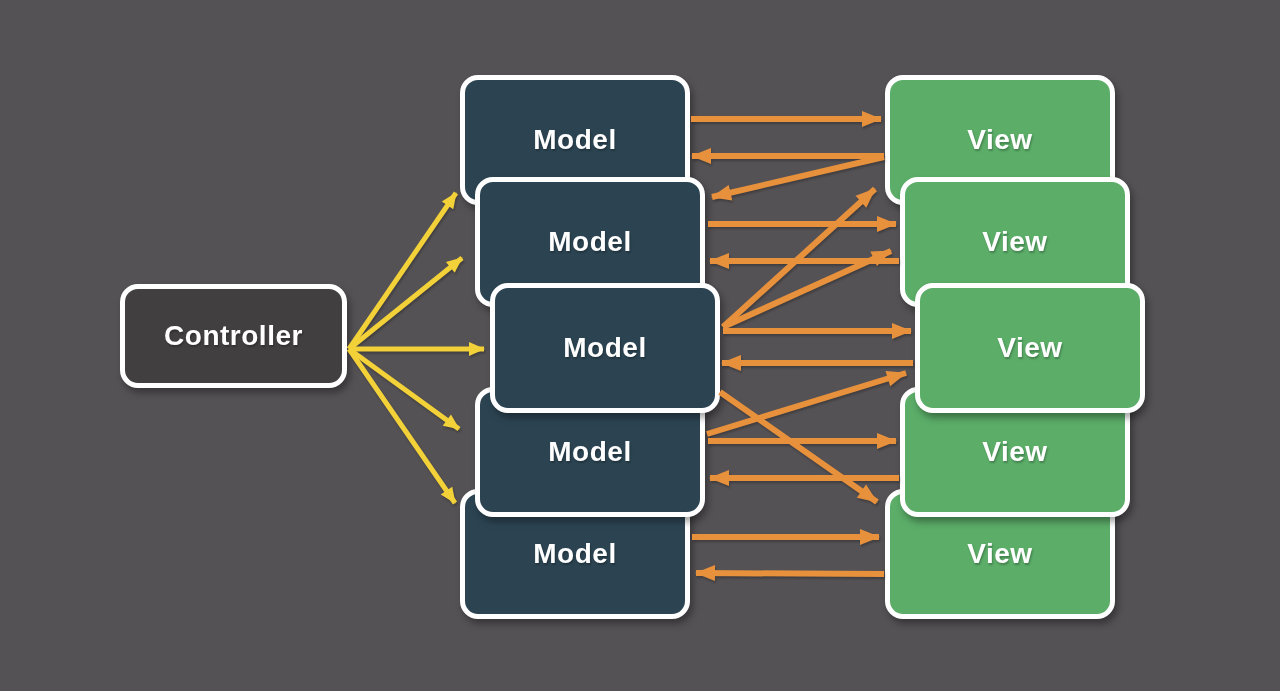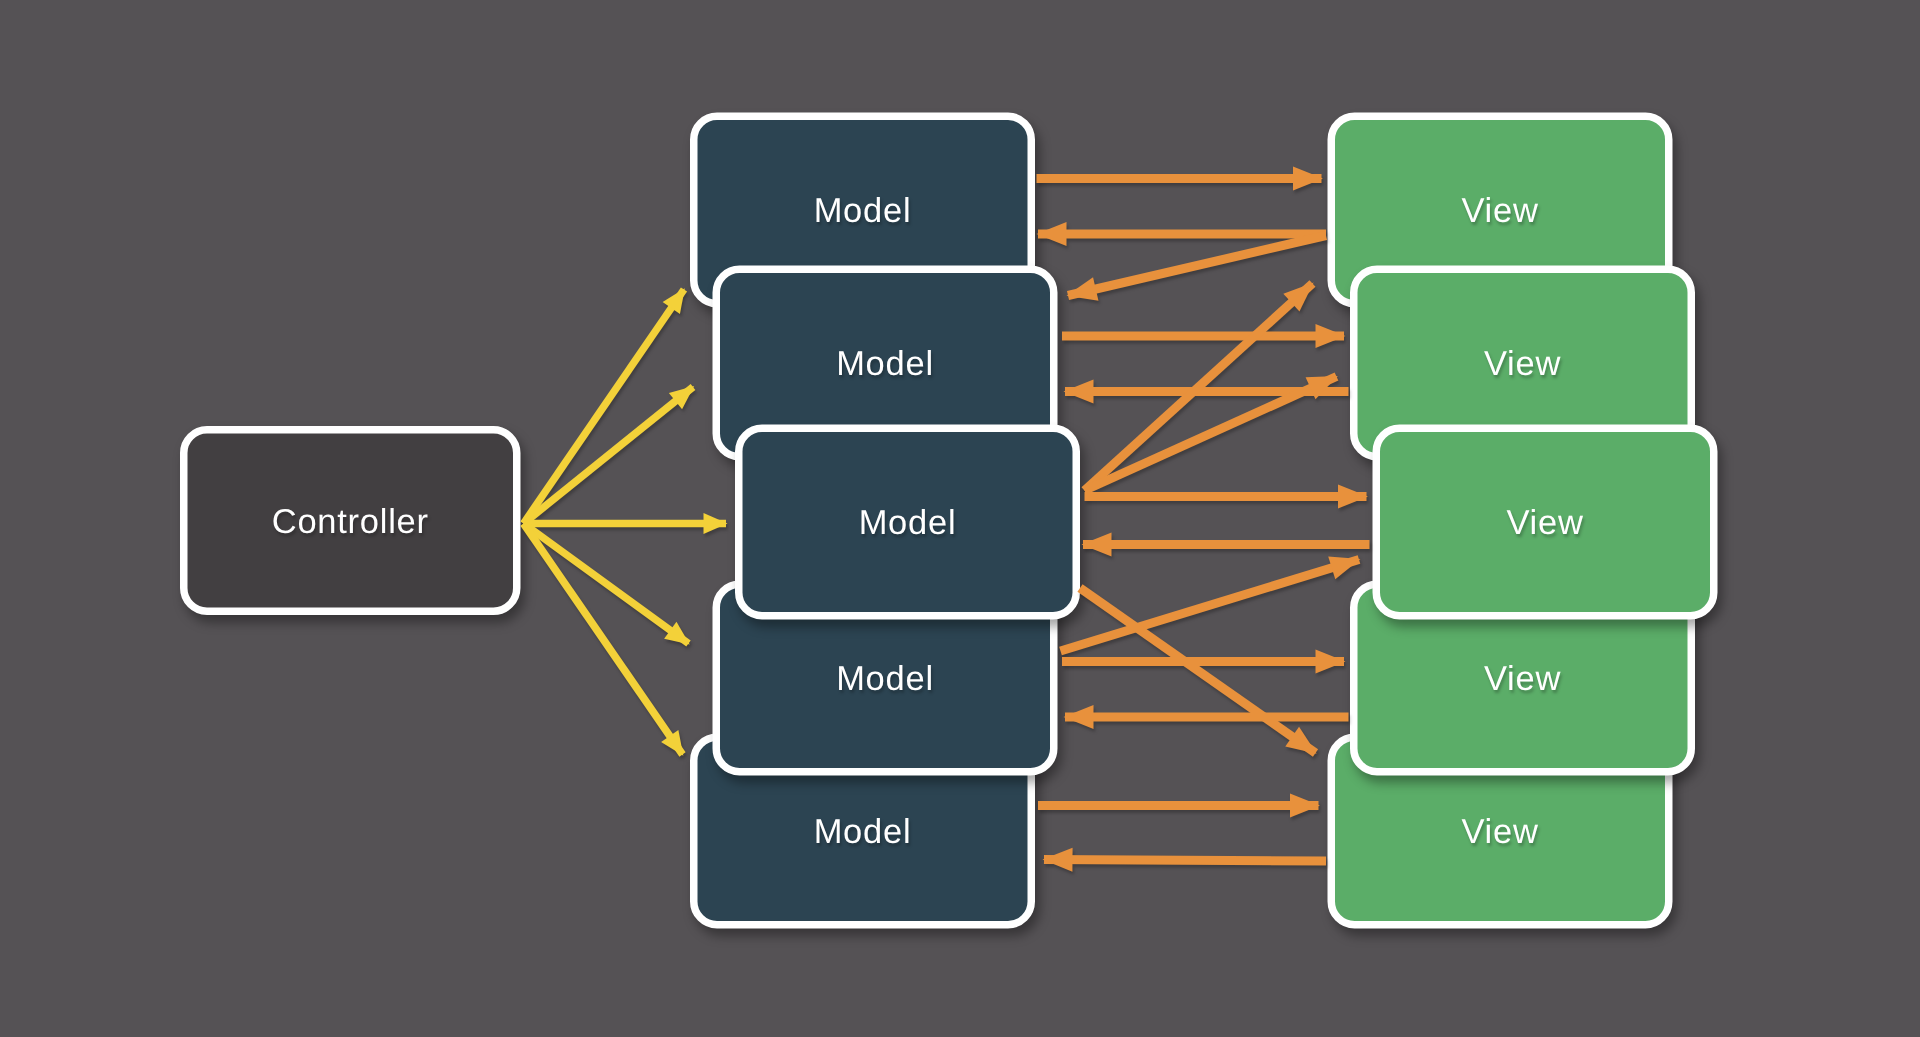--- a/index.html
+++ b/index.html
@@ -12,22 +12,22 @@
   .node {
     position: absolute;
     box-sizing: border-box;
     border: 5px solid #ffffff;
     border-radius: 18px;
     display: flex; align-items: center; justify-content: center;
     box-shadow: 3px 5px 7px rgba(0,0,0,0.35);
   }
   .node-label {
     color: #ffffff;
-    font-size: 23px;
-    font-weight: 400;
+    font-size: 28px;
+    font-weight: 700;
     letter-spacing: 0.5px;
     text-shadow: 1px 2px 2px rgba(0,0,0,0.25);
   }
   #arrows {
     position: absolute; inset: 0;
     z-index: 50;
     pointer-events: none;
     filter: drop-shadow(1px 2px 1px rgba(0,0,0,0.25));
   }
   #arrows line { fill: none; }
@@ -56,21 +56,21 @@
       </div>
       <div class="node" style="left: 475px; top: 387px; width: 230px; height: 130px; background: rgb(44, 68, 82); z-index: 2;">
         <span class="node-label" style="color: rgb(255, 255, 255);">Model</span>
       </div>
       <div class="node" style="left: 900px; top: 177px; width: 230px; height: 130px; background: rgb(91, 173, 104); z-index: 2;">
         <span class="node-label" style="color: rgb(255, 255, 255);">View</span>
       </div>
       <div class="node" style="left: 900px; top: 387px; width: 230px; height: 130px; background: rgb(91, 173, 104); z-index: 2;">
         <span class="node-label" style="color: rgb(255, 255, 255);">View</span>
       </div>
-      <div class="node" style="left: 120px; top: 284px; width: 227px; height: 126px; background: rgb(66, 63, 65); z-index: 3;">
+      <div class="node" style="left: 120px; top: 284px; width: 227px; height: 104px; background: rgb(66, 63, 65); z-index: 3;">
         <span class="node-label" style="color: rgb(255, 255, 255);">Controller</span>
       </div>
       <div class="node" style="left: 490px; top: 283px; width: 230px; height: 130px; background: rgb(44, 68, 82); z-index: 3;">
         <span class="node-label" style="color: rgb(255, 255, 255);">Model</span>
       </div>
       <div class="node" style="left: 915px; top: 283px; width: 230px; height: 130px; background: rgb(91, 173, 104); z-index: 3;">
         <span class="node-label" style="color: rgb(255, 255, 255);">View</span>
       </div>
     </div>
   <svg id="arrows" width="1280" height="691" viewBox="0 0 1280 691" xmlns="http://www.w3.org/2000/svg">

